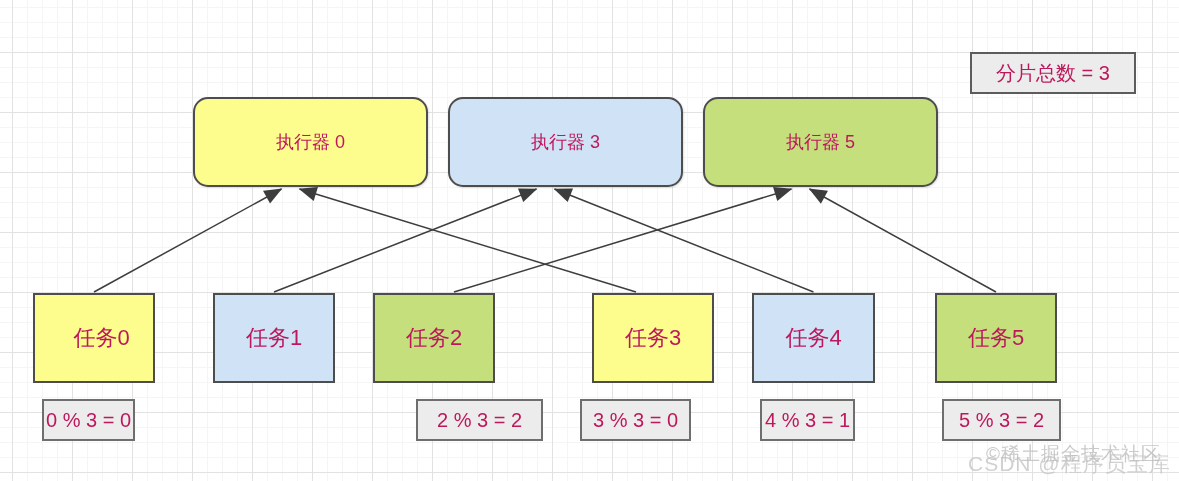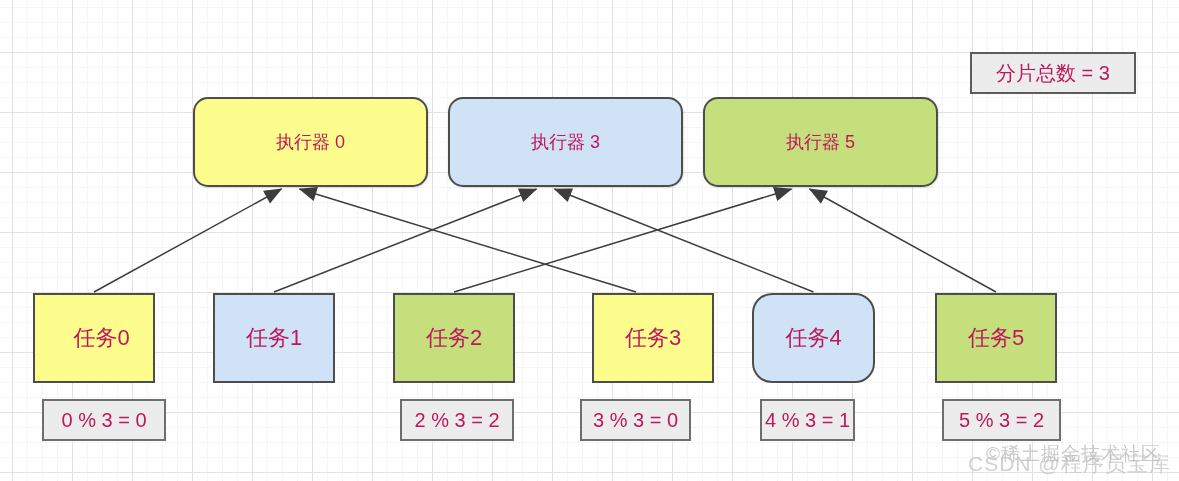--- a/index.html
+++ b/index.html
@@ -29,29 +29,29 @@
     border:2px solid #4d4d4d;border-radius:15px;
     font-size:18px;
     box-shadow:1px 1px 2px rgba(0,0,0,0.12);
   }
   .exec-0{left:193px}.exec-1{left:448px}.exec-2{left:703px}
   .task{
     top:293px;width:122px;height:90px;
     border:2px solid #4d4d4d;
     font-size:22px;
   }
-  .task-0{left:33px}.task-1{left:213px}.task-2{left:393px}
+  .task-0{left:33px}.task-1{left:213px}.task-2{left:373px}
   .task-3{left:592px}.task-4{left:752px;width:123px}.task-5{left:935px}
   .mod{
     top:399px;height:42px;
     background:#ececec;border:2px solid #6e6e6e;
     font-size:20px;
   }
-  .mod-0{left:42px;width:124px}.mod-1{left:216px;width:119px}
-  .mod-2{left:400px;width:114px}.mod-3{left:580px;width:111px}
+  .mod-0{left:42px;width:93px}.mod-1{left:216px;width:119px}
+  .mod-2{left:416px;width:127px}.mod-3{left:580px;width:111px}
   .mod-4{left:760px;width:95px}.mod-5{left:942px;width:119px}
   .shard-box{
     left:970px;top:52px;width:166px;height:42px;
     background:#ececec;border:2px solid #5c5c5c;
     font-size:20px;
   }
   .watermark{
     position:absolute;pointer-events:none;
     letter-spacing:1px;white-space:nowrap;
   }
@@ -80,21 +80,21 @@
   <div class="node shard-box">分片总数 = 3</div>
 
   <div class="node executor exec-0" style="background: rgb(252, 253, 140);">执行器 0</div>
   <div class="node executor exec-1" style="background: rgb(207, 226, 246);">执行器 3</div>
   <div class="node executor exec-2" style="background: rgb(197, 223, 125);">执行器 5</div>
 
   <div class="node task task-0" style="background: rgb(252, 253, 140); padding-left: 15px;">任务0</div>
   <div class="node task task-1" style="background: rgb(207, 226, 246);">任务1</div>
   <div class="node task task-2" style="background: rgb(197, 223, 125);">任务2</div>
   <div class="node task task-3" style="background: rgb(252, 253, 140);">任务3</div>
-  <div class="node task task-4" style="background: rgb(207, 226, 246); border-radius: 20px;">任务4</div>
+  <div class="node task task-4" style="background: rgb(207, 226, 246);">任务4</div>
   <div class="node task task-5" style="background: rgb(197, 223, 125);">任务5</div>
 
   <div class="node mod mod-0">0 % 3 = 0</div>
   <div class="node mod mod-2">2 % 3 = 2</div>
   <div class="node mod mod-3">3 % 3 = 0</div>
   <div class="node mod mod-4">4 % 3 = 1</div>
   <div class="node mod mod-5">5 % 3 = 2</div>
 
   <div class="watermark wm-csdn">CSDN @程序员宝库</div>
   <div class="watermark wm-juejin">©稀土掘金技术社区</div>

